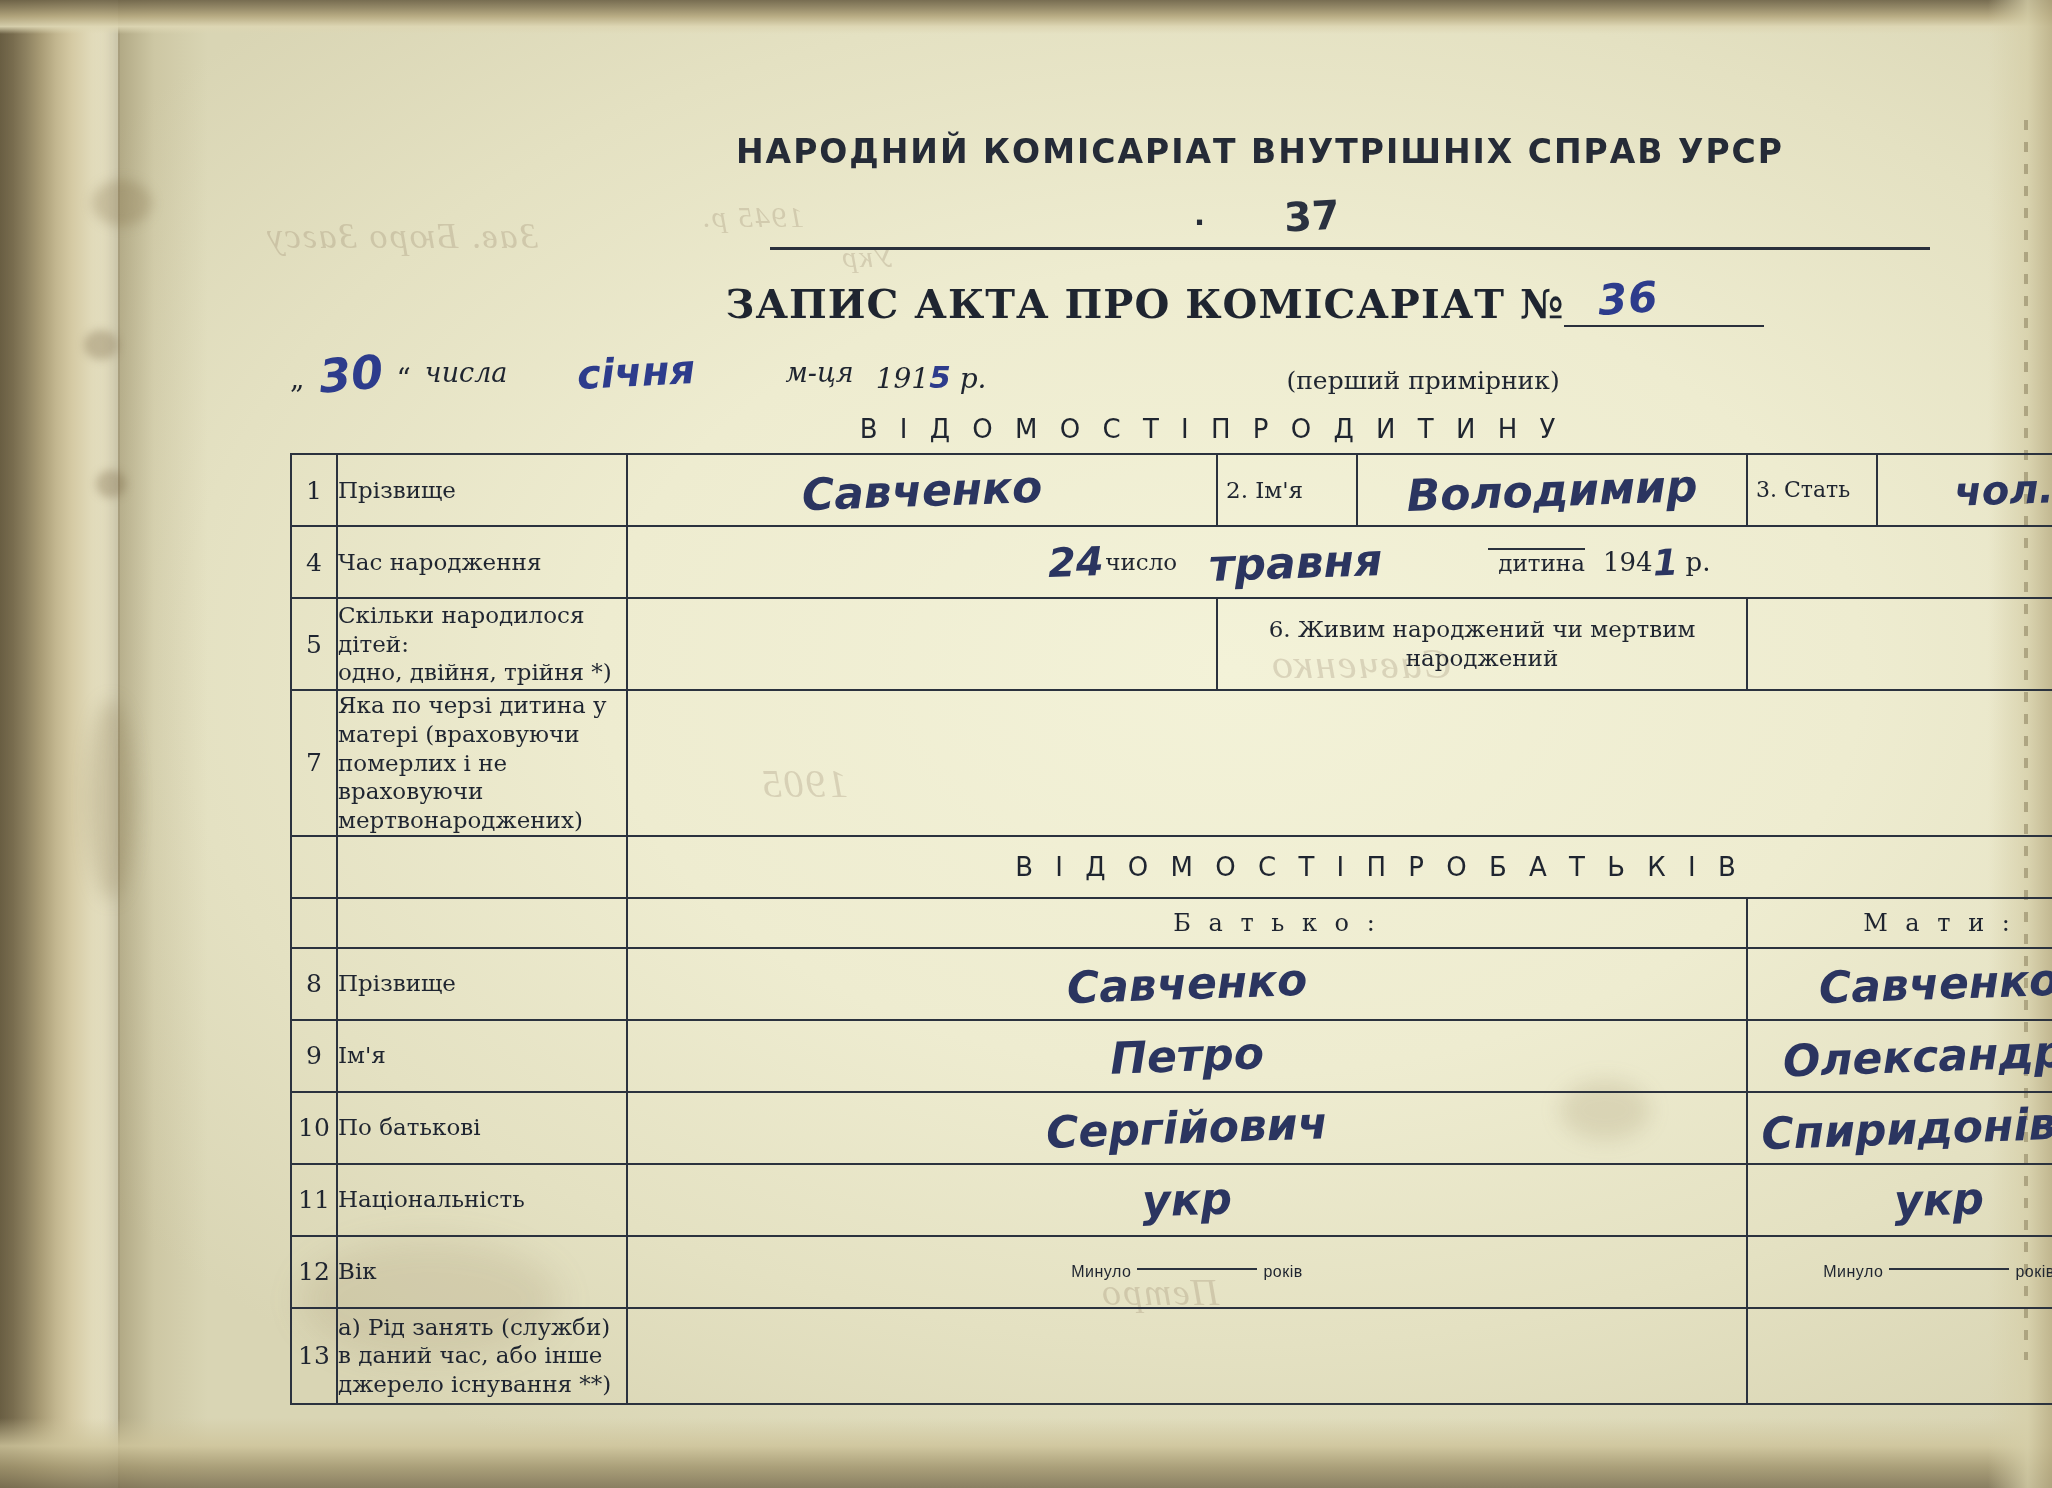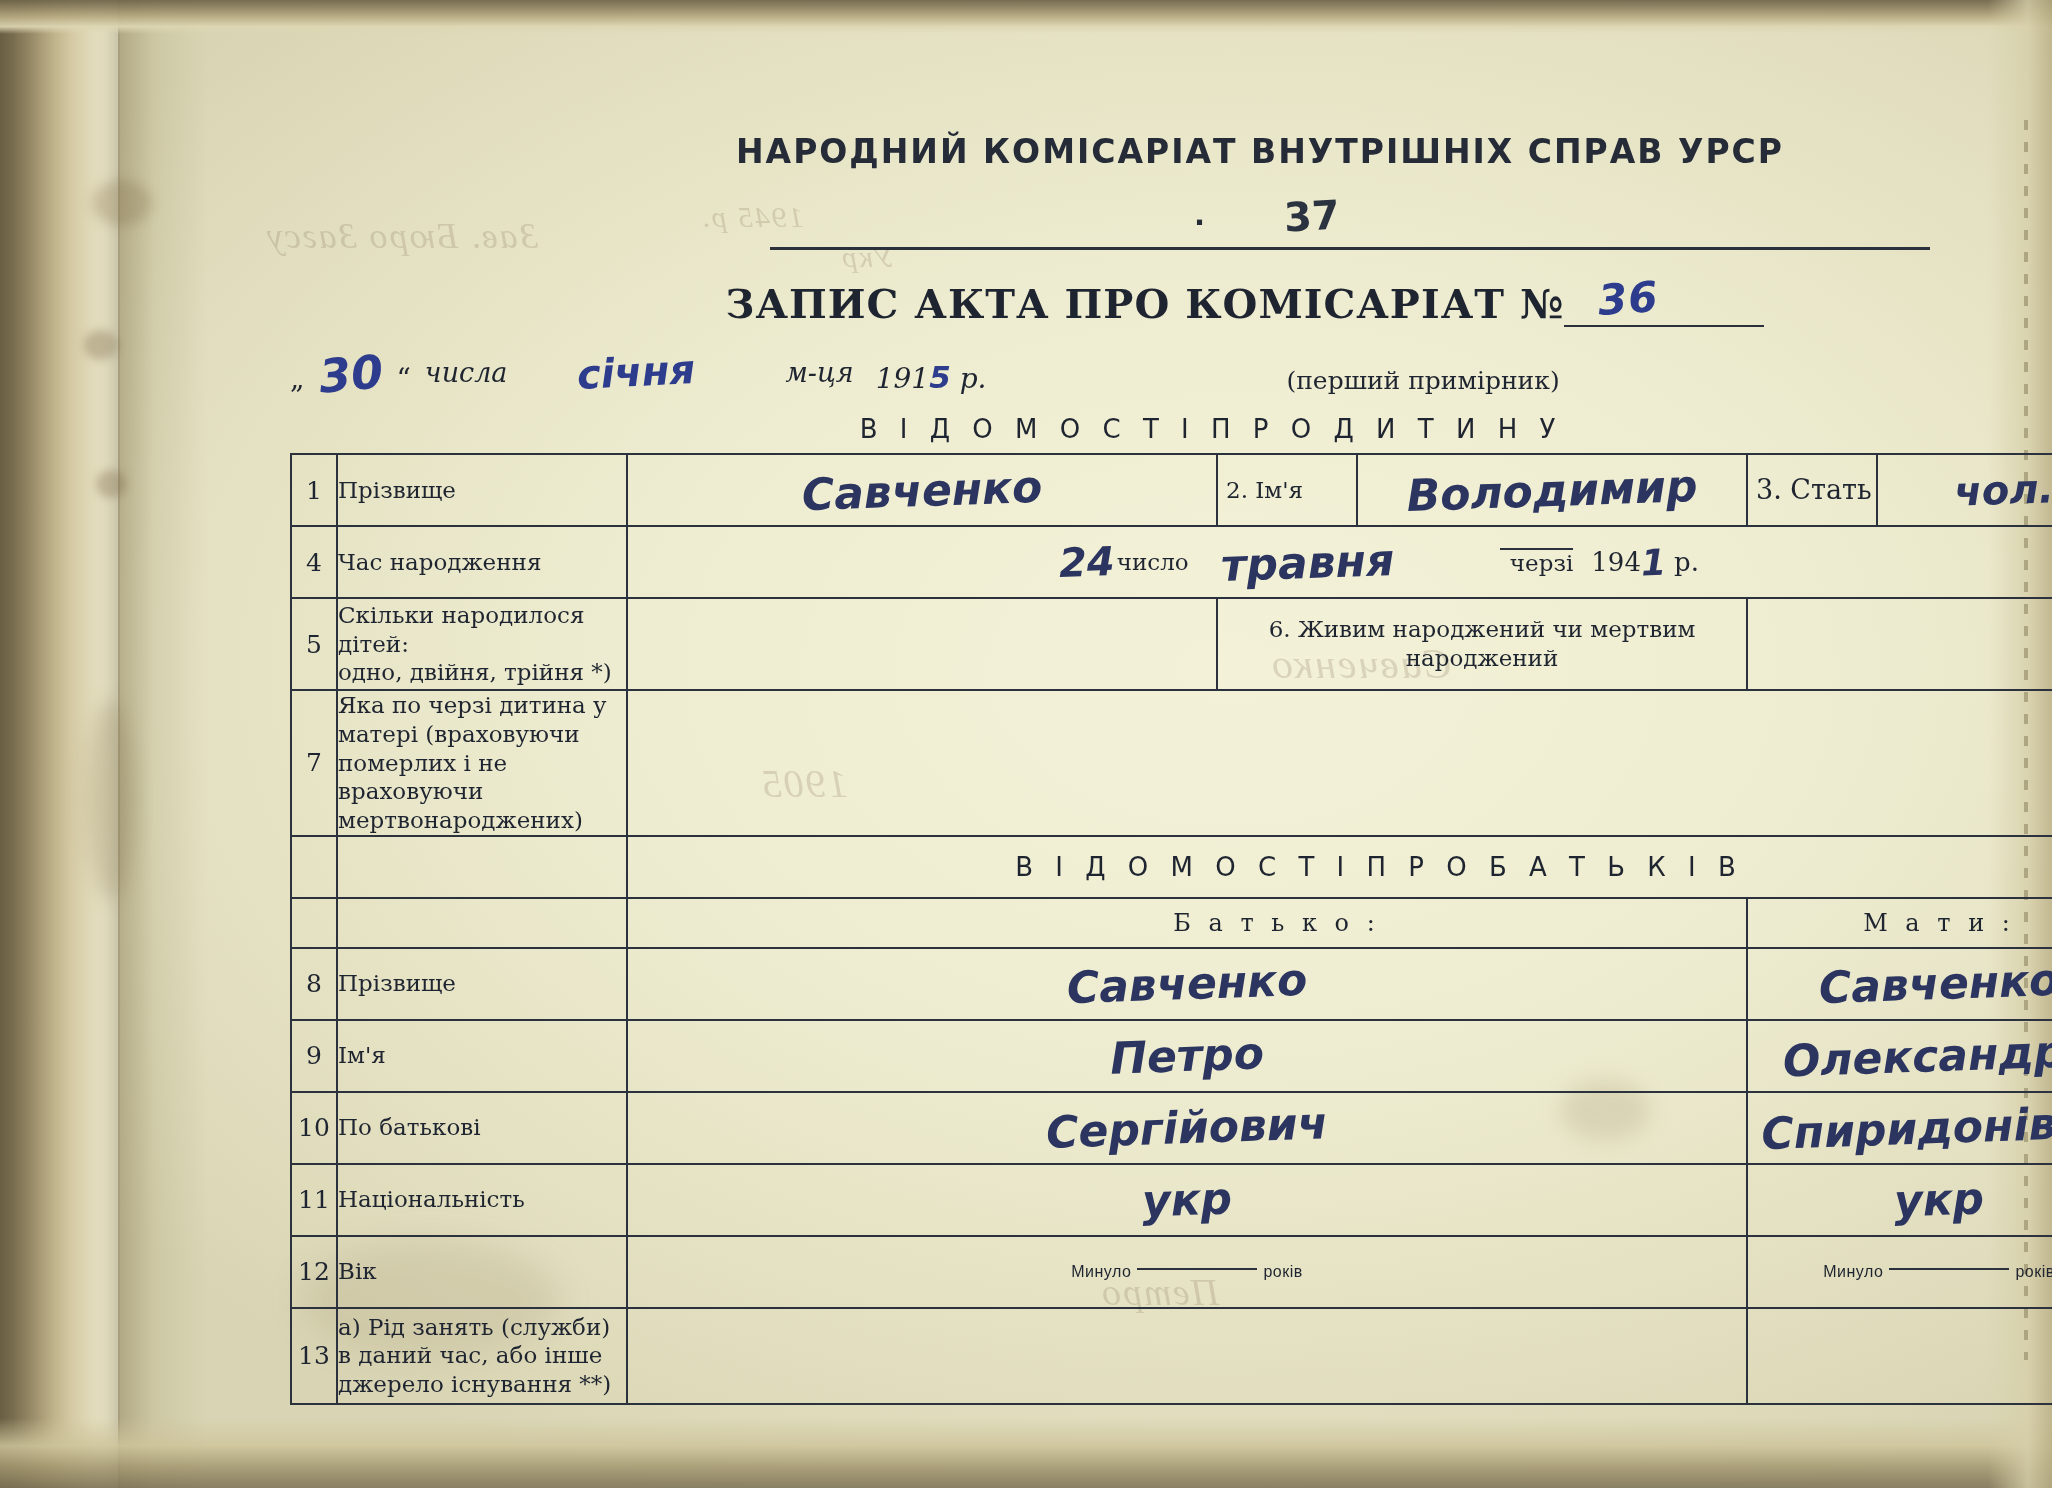--- a/index.html
+++ b/index.html
@@ -345,35 +345,35 @@
       <tr class="row-md">
         <td class="num">1</td>
         <td class="lbl">Прізвище</td>
         <td colspan="2" class="cell-center">
               <span class="hw lg">Савченко</span>
             </td>
         <td class="lbl" style="padding-left:8px;">2. Ім'я</td>
         <td class="cell-center">
               <span class="hw lg">Володимир</span>
             </td>
-        <td class="lbl" style="padding-left:8px;font-size:27px;border-radius:32px;">3. Стать</td>
+        <td class="lbl" style="padding-left:8px;font-size:22px;border-radius:32px;">3. Стать</td>
         <td class="cell-center">
               <span class="hw">чол.</span>
             </td>
       </tr>
 
       <tr class="row-md">
         <td class="num">4</td>
         <td class="lbl">Час народження</td>
         <td colspan="6">
           <div style="display:flex;align-items:center;justify-content:center;">
             <span class="hw" style="display:inline;">24</span>
             <span style="font-size:23px;font-family:'DejaVu Serif',serif;margin:0 6px 0 2px;">число</span>
             <span class="hw lg" style="display:inline;margin:0 26px;">травня</span>
-            <span style="font-size:23px;font-family:'DejaVu Serif',serif;margin-left:80px;border-top:2px solid #2b323e;padding-left:10px;">черзі</span>
+            <span style="font-size:23px;font-family:'DejaVu Serif',serif;margin-left:80px;border-top:2px solid #2b323e;padding-left:10px;">дитина</span>
             <span style="font-size:26px;font-family:'DejaVu Serif',serif;margin-left:18px;">194</span>
             <span class="hw" style="display:inline;font-size:36px;">1</span>
             <span style="font-size:26px;font-family:'DejaVu Serif',serif;margin-left:8px;">р.</span>
           </div>
         </td>
       </tr>
 
       <tr class="tall-1">
         <td class="num">5</td>
         <td class="lbl" style="white-space:pre-line;">Скільки народилося дітей:

